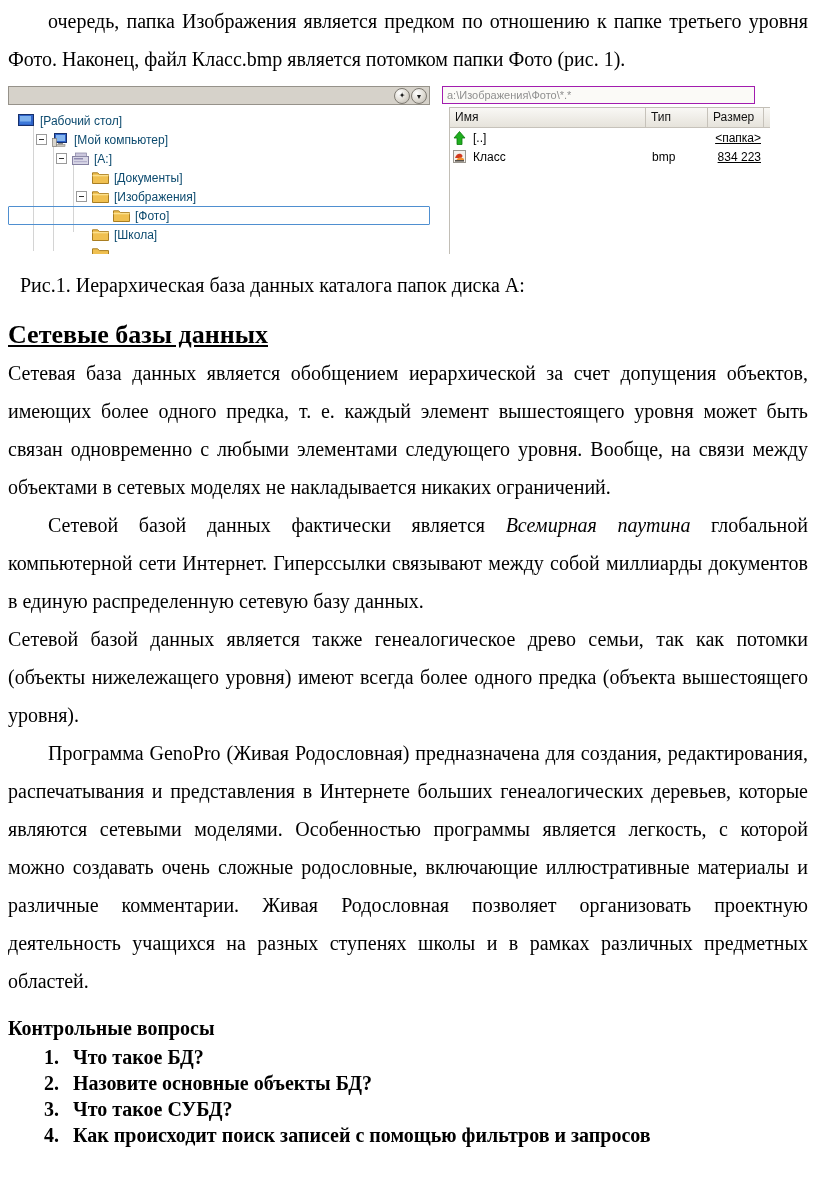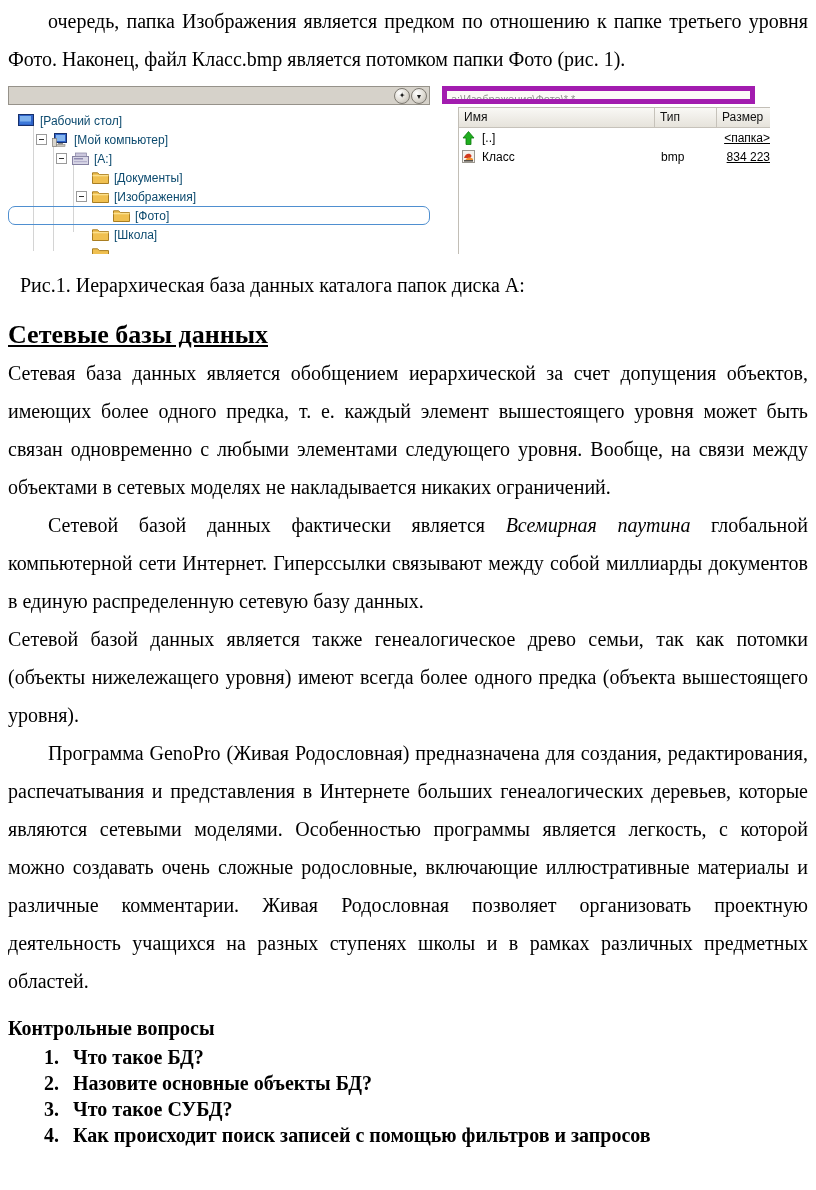--- a/index.html
+++ b/index.html
@@ -44,41 +44,41 @@
   .g1 { left:25px; top:17px;  height:126px; }
   .g2 { left:45px; top:36px;  height:107px; }
   .g3 { left:65px; top:55px;  height:69px; }
   .tree-row {
     position:relative; height:19px; display:flex; align-items:center;
     white-space:nowrap; cursor:pointer;
   }
   .d0 { padding-left:10px; } .d1 { padding-left:28px; }
   .d2 { padding-left:48px; } .d3 { padding-left:68px; }
   .d4 { padding-left:88px; }
-  .tree-row.selected { border:1px solid #4f8fd0; border-radius:7px; }
+  .tree-row.selected { border:1px solid #4f8fd0; border-radius:1px; }
   .expand {
     width:11px; height:11px; margin-right:5px; flex:none;
     background:#fff; border:1px solid #9a9a9a; position:relative; cursor:pointer;
   }
   .expand::before {
     content:""; position:absolute; left:2px; right:2px; top:4px; height:1px; background:#303030;
   }
   .no-expand { width:16px; flex:none; }
   .t-icon { width:18px; height:14px; margin-right:4px; flex:none; display:flex; align-items:center; }
   .t-label { color:#0c4a6e; }
 
   .right-panel { position:absolute; left:434px; top:0; width:327px; height:163px; }
   .address {
     height:18px; width:313px;
-    border:5px solid #a21caf; background:#fbfaf7;
+    border:1px solid #a21caf; background:#fbfaf7;
     color:#8f8f8f; font-size:11px; line-height:16px; padding:0 4px;
     white-space:nowrap; overflow:hidden;
   }
   .file-list {
-    position:absolute; left:16px; top:21px; width:327px; height:175px;
+    position:absolute; left:7px; top:21px; width:327px; height:175px;
     border:1px solid #c2beb6; background:#fff;
   }
   .cols { display:flex; height:20px; }
   .col-h {
     background:linear-gradient(#f9f8f5, #e6e3db);
     border-right:1px solid #c6c2ba; border-bottom:1px solid #c6c2ba;
     padding:0 5px; line-height:19px; color:#111; cursor:pointer;
   }
   .c-name { width:196px; } .c-type { width:62px; } .c-size { width:56px; }
   .c-fill { flex:1; background:linear-gradient(#f9f8f5,#e6e3db); border-bottom:1px solid #c6c2ba; }

